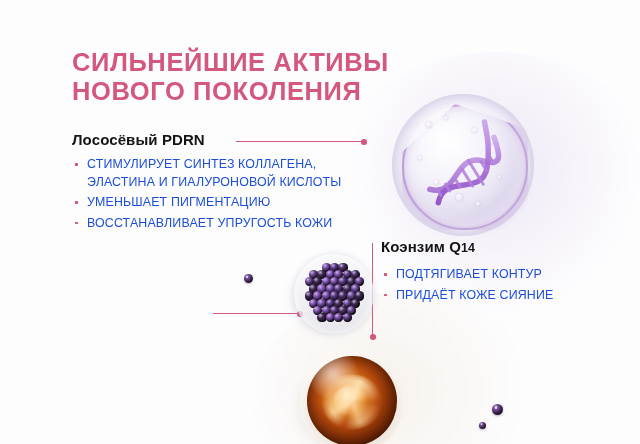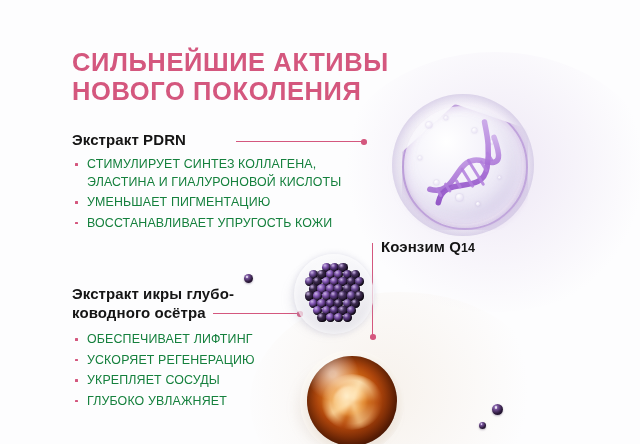--- a/index.html
+++ b/index.html
@@ -47,21 +47,21 @@
   .block h3 .sub{font-size:12.5px;}
   ul.bullets{
     list-style:none;margin:0;padding:0;
   }
   ul.bullets li{
     position:relative;
     padding-left:15px;
     margin:0 0 3px 0;
     font-size:12.4px;
     line-height:17.5px;
-    color:#15803d;
+    color:#1d4ed8;
     letter-spacing:.15px;
     text-transform:uppercase;
     white-space:pre-line;
   }
   ul.bullets li::before{
     content:"";
     position:absolute;left:3px;top:7px;
     width:2.6px;height:2.6px;
     background:#d4577e;
     border-radius:.5px;
@@ -181,45 +181,37 @@
 
 <div id="stage">
 
   <div class="bg-tint tint-a"></div>
   <div class="bg-tint tint-b"></div>
 
   <div class="headline">СИЛЬНЕЙШИЕ АКТИВЫ
 НОВОГО ПОКОЛЕНИЯ</div>
 
   <div class="block" style="left:72px;top:118px;width:280px;">
-    <h3>Экстракт  PDRN</h3>
+    <h3>Лососёвый  PDRN</h3>
     <ul class="bullets" style="margin-top:7px;">
       <li>стимулирует синтез коллагена,
 эластина и гиалуроновой кислоты</li>
       <li>уменьшает пигментацию</li>
       <li>восстанавливает упругость кожи</li>
     </ul>
   </div>
   <div class="conn" style="left:236px;top:129px;width:128px;"></div>
 
-  <div class="block" style="left:72px;top:272px;width:240px;">
-    <h3>Экстракт икры глубо-
-ководного осётра</h3>
-    <ul class="bullets" style="margin-top:9px;">
-      <li>обеспечивает лифтинг</li>
-      <li>ускоряет регенерацию</li>
-      <li>укрепляет сосуды</li>
-      <li>глубоко увлажняет</li>
-    </ul>
-  </div>
   <div class="conn" style="left:213px;top:301px;width:87px;"></div>
 
   <div class="block" style="left:381px;top:225px;width:210px;">
     <h3><span>Коэнзим  Q</span><span class="sub">14</span></h3>
     <ul class="bullets" style="margin-top:8px;">
+      <li>подтягивает контур</li>
+      <li>придаёт коже сияние</li>
     </ul>
   </div>
   <div class="conn-v" style="left:372px;top:231px;height:94px;"></div>
 
   <div class="art" id="petri">
     <div class="shadow"></div>
     <div class="liquid">
       <div class="bub" style="left:22px;top:16px;width:6px;height:6px;"></div>
       <div class="bub" style="left:40px;top:10px;width:4px;height:4px;"></div>
       <div class="bub" style="left:68px;top:22px;width:5px;height:5px;"></div>

